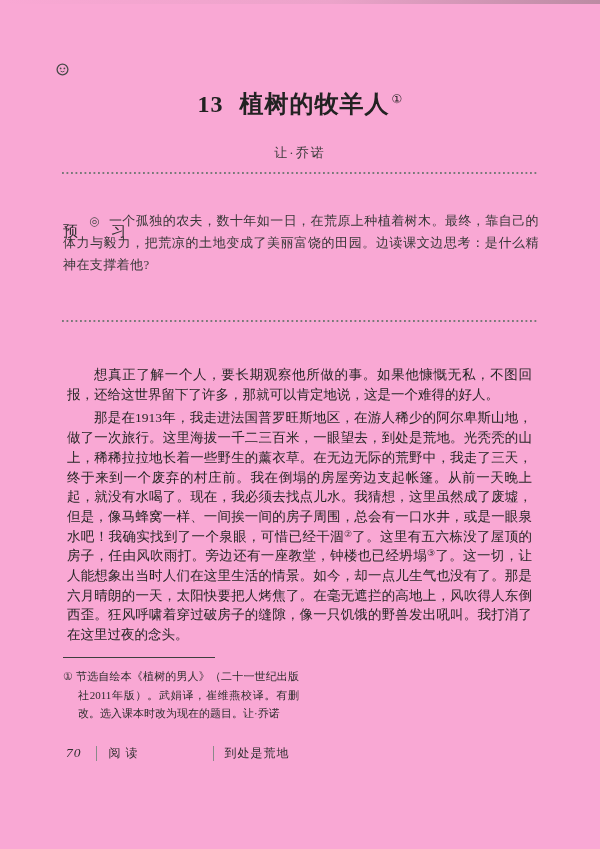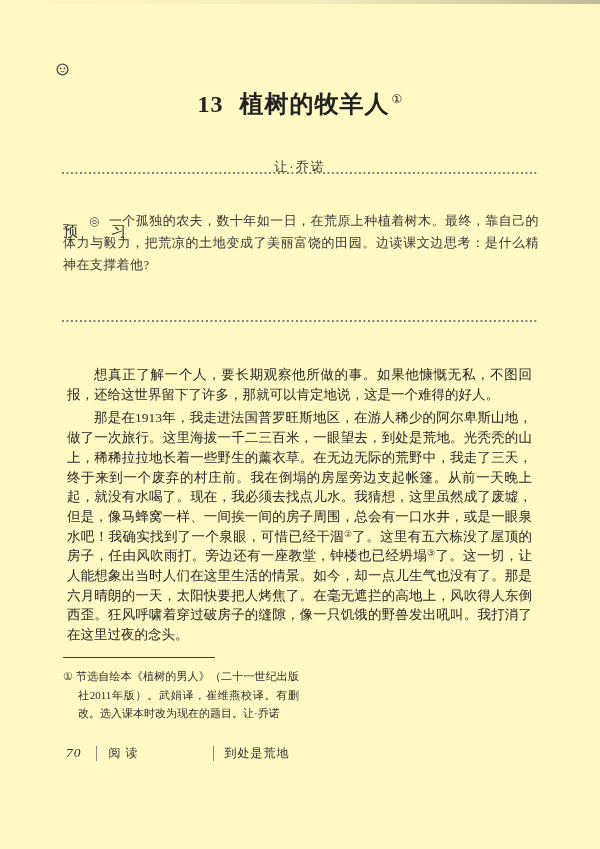--- a/index.html
+++ b/index.html
@@ -1,40 +1,40 @@
 <!DOCTYPE html>
 <html><head>
 <meta charset="utf-8">
 <style>
   html,body { margin:0; padding:0; background:#e8e8e5; }
   .page {
     position:relative;
     width:600px; height:849px;
     margin:0 auto;
-    background:#fef9c3;
+    background:#f9a8d4;
     font-family:"Liberation Serif","DejaVu Serif",serif;
     color:#2b2b2b;
     overflow:hidden;
   }
   .scan-edge {
     position:absolute; top:0; left:0; right:0; height:4px;
     background:linear-gradient(90deg, rgba(120,120,115,0) 0%, rgba(120,120,115,0.10) 55%, rgba(95,95,90,0.40) 100%);
   }
   .smiley { position:absolute; left:56px; top:62px; width:13px; height:13px; }
 
   .title-row {
     position:absolute; top:88px; left:0; width:100%;
     text-align:center; font-size:24px; font-weight:bold; color:#222;
     letter-spacing:1px; white-space:nowrap;
   }
   .lesson-num { margin-right:16px; }
   .title-sup { font-size:12px; font-weight:normal; vertical-align:9px; margin-left:2px; letter-spacing:0; }
 
   .author-row {
-    position:absolute; top:158px; left:0; width:100%;
+    position:absolute; top:144px; left:0; width:100%;
     text-align:center; font-size:13px; color:#3a3a3a; letter-spacing:2px;
   }
 
   .dotted-rule {
     position:absolute; left:62px; width:477px; height:2px;
     background-image:radial-gradient(circle at 1px 1px, #787878 0.8px, transparent 1.1px);
     background-size:4.5px 2px; background-repeat:repeat-x;
   }
   .rule-1 { top:172px; }
   .rule-2 { top:320px; }

